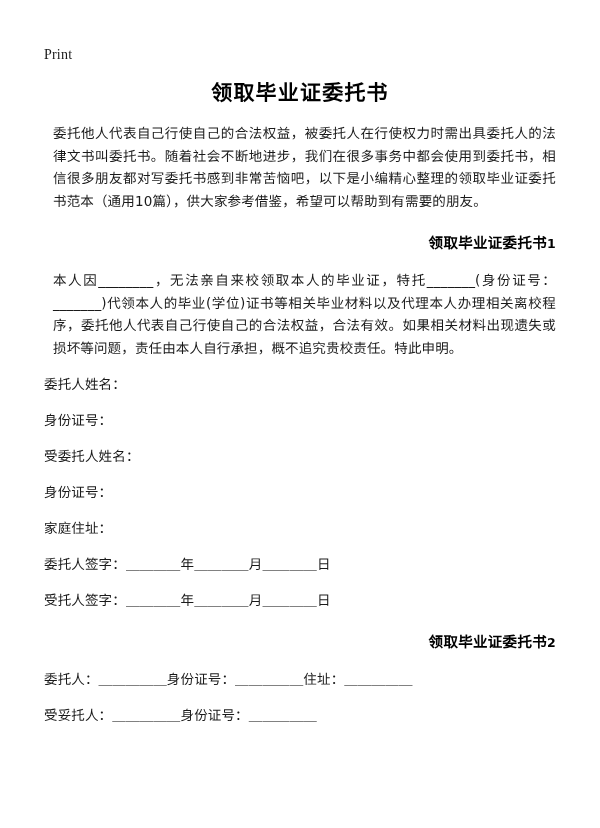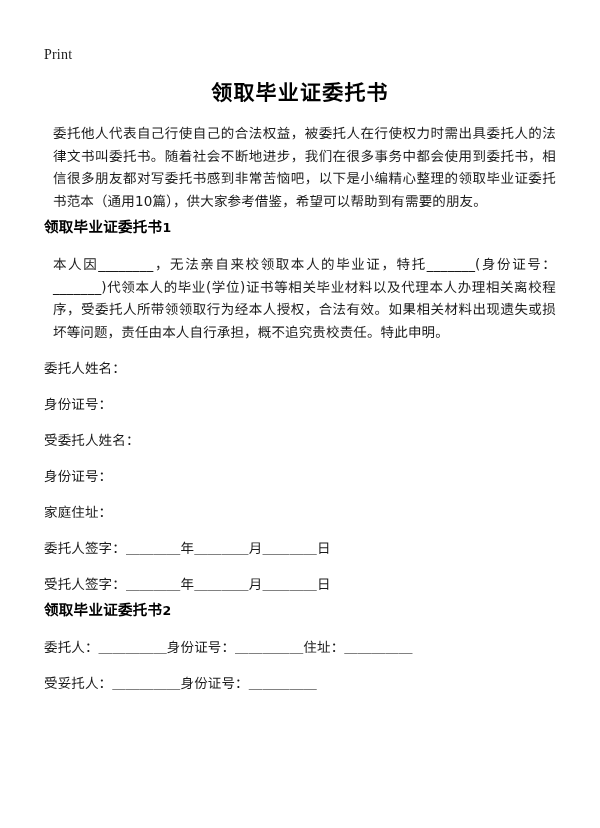--- a/index.html
+++ b/index.html
@@ -57,26 +57,27 @@
   }
   .para {
     margin: 14px 0 0 9px;
     font-size: 13.5px;
     line-height: 22.5px;
     text-align: justify;
     letter-spacing: 0.15px;
     color: #1a1a1a;
   }
   .section-heading {
-    margin: 4px 0 0 0;
+    margin: 20px 0 0 0;
     font-size: 14.5px;
     font-weight: bold;
     line-height: 22px;
     letter-spacing: 0.3px;
     color: #000000;
+    text-align: right;
   }
   .section-heading .num {
     font-size: 12.5px;
   }
   .field-line {
     margin: 15px 0 0 0;
     font-size: 13.5px;
     line-height: 21px;
     letter-spacing: 0.15px;
     color: #1a1a1a;
@@ -92,21 +93,21 @@
     <a class="print-link">Print</a>
   </div>
 
   <h1 class="doc-title">领取毕业证委托书</h1>
 
 
   <p class="para">委托他人代表自己行使自己的合法权益，被委托人在行使权力时需出具委托人的法律文书叫委托书。随着社会不断地进步，我们在很多事务中都会使用到委托书，相信很多朋友都对写委托书感到非常苦恼吧，以下是小编精心整理的领取毕业证委托书范本（通用10篇），供大家参考借鉴，希望可以帮助到有需要的朋友。</p>
 
   <h2 class="section-heading"><span>领取毕业证委托书</span><span class="num">1</span></h2>
 
-  <p class="para">本人因________，无法亲自来校领取本人的毕业证，特托_______(身份证号：_______)代领本人的毕业(学位)证书等相关毕业材料以及代理本人办理相关离校程序，受委托人所带领领取行为经本人授权，合法有效。如果相关材料出现遗失或损坏等问题，责任由本人自行承担，概不追究贵校责任。特此申明。</p>
+  <p class="para">本人因________，无法亲自来校领取本人的毕业证，特托_______(身份证号：_______)代领本人的毕业(学位)证书等相关毕业材料以及代理本人办理相关离校程序，委托他人代表自己行使自己的合法权益，合法有效。如果相关材料出现遗失或损坏等问题，责任由本人自行承担，概不追究贵校责任。特此申明。</p>
 
   <p class="field-line">委托人姓名：</p>
   <p class="field-line">身份证号：</p>
   <p class="field-line">受委托人姓名：</p>
   <p class="field-line">身份证号：</p>
   <p class="field-line">家庭住址：</p>
   <p class="field-line">委托人签字：＿＿＿＿年＿＿＿＿月＿＿＿＿日</p>
   <p class="field-line">受托人签字：＿＿＿＿年＿＿＿＿月＿＿＿＿日</p>
 
   <h2 class="section-heading"><span>领取毕业证委托书</span><span class="num">2</span></h2>

